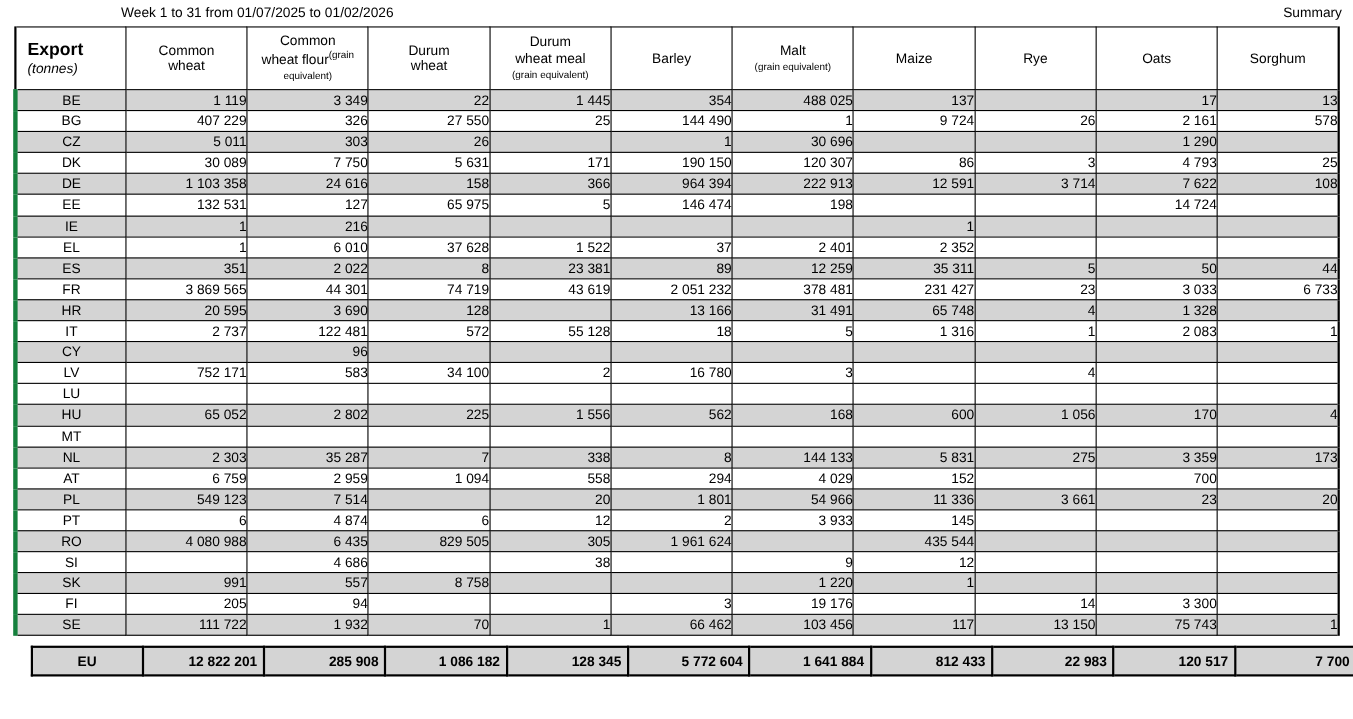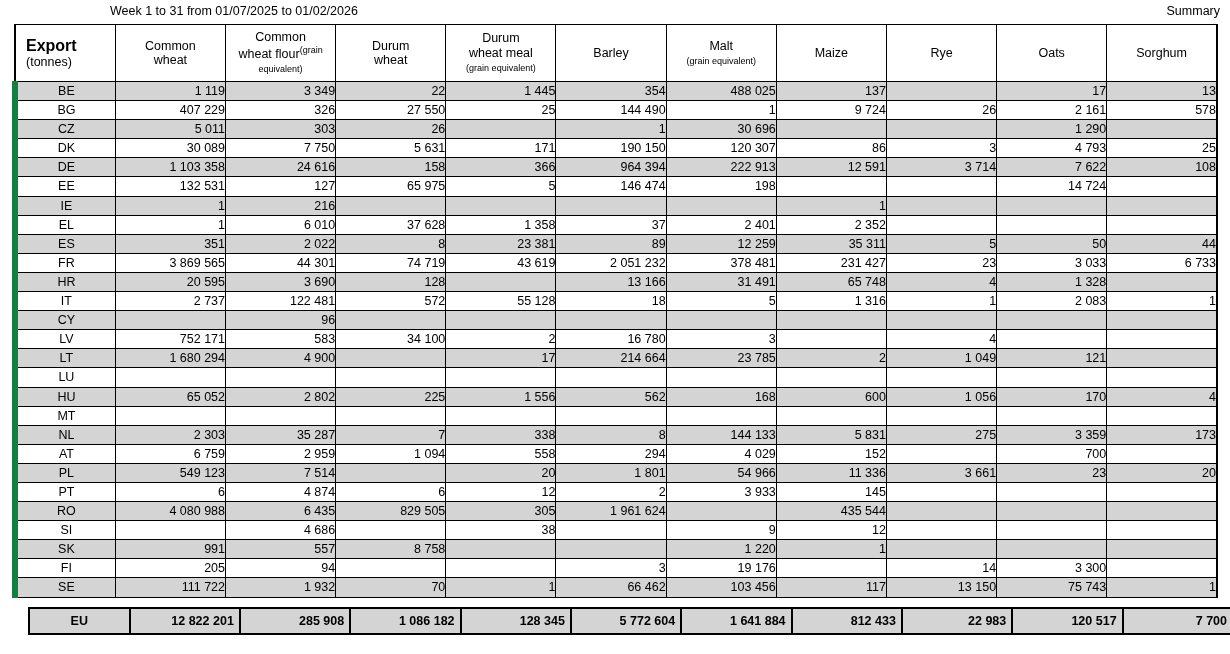--- a/index.html
+++ b/index.html
@@ -60,20 +60,21 @@
     text-align: left;
     padding-left: 10px;
     border-left: 2px solid #000;
   }
   thead th.corner .exp {
     font-weight: bold;
     font-size: 16px;
     display: block;
   }
   thead th.corner .unit {
+    font-style: italic;
     font-size: 12.5px;
     display: block;
   }
   thead th .sub {
     font-size: 9px;
   }
   thead th .sub-inline {
     font-size: 9px;
     vertical-align: super;
   }
@@ -82,21 +83,21 @@
     font-size: 12.5px;
     padding: 0 5px 0 3px;
     text-align: right;
     white-space: nowrap;
     height: 18.1px;
     line-height: 18.1px;
   }
   tbody td.code {
     text-align: center;
     padding: 0;
-    border-left: 6px solid #15803d;
+    border-left: 4px solid #15803d;
   }
   tbody tr.shade td { background: #d4d4d4; }
   tbody tr.plain td { background: #ffffff; }
   
   table.grid th.last, table.grid td.last { border-right: 2px solid #000; }
 
   table.total {
     border-collapse: collapse;
     table-layout: fixed;
     width: 1206px;
@@ -281,21 +282,21 @@
           <td>1</td>
           <td></td>
           <td></td>
           <td class="last"></td>
         </tr>
         <tr class="plain">
           <td class="code">EL</td>
           <td>1</td>
           <td>6 010</td>
           <td>37 628</td>
-          <td>1 358</td>
+          <td>1 522</td>
           <td>37</td>
           <td>2 401</td>
           <td>2 352</td>
           <td></td>
           <td></td>
           <td class="last"></td>
         </tr>
         <tr class="shade">
           <td class="code">ES</td>
           <td>351</td>
@@ -365,33 +366,20 @@
           <td class="code">LV</td>
           <td>752 171</td>
           <td>583</td>
           <td>34 100</td>
           <td>2</td>
           <td>16 780</td>
           <td>3</td>
           <td></td>
           <td>4</td>
           <td></td>
-          <td class="last"></td>
-        </tr>
-        <tr class="shade">
-          <td class="code">LT</td>
-          <td>1 680 294</td>
-          <td>4 900</td>
-          <td></td>
-          <td>17</td>
-          <td>214 664</td>
-          <td>23 785</td>
-          <td>2</td>
-          <td>1 049</td>
-          <td>121</td>
           <td class="last"></td>
         </tr>
         <tr class="plain">
           <td class="code">LU</td>
           <td></td>
           <td></td>
           <td></td>
           <td></td>
           <td></td>
           <td></td>

